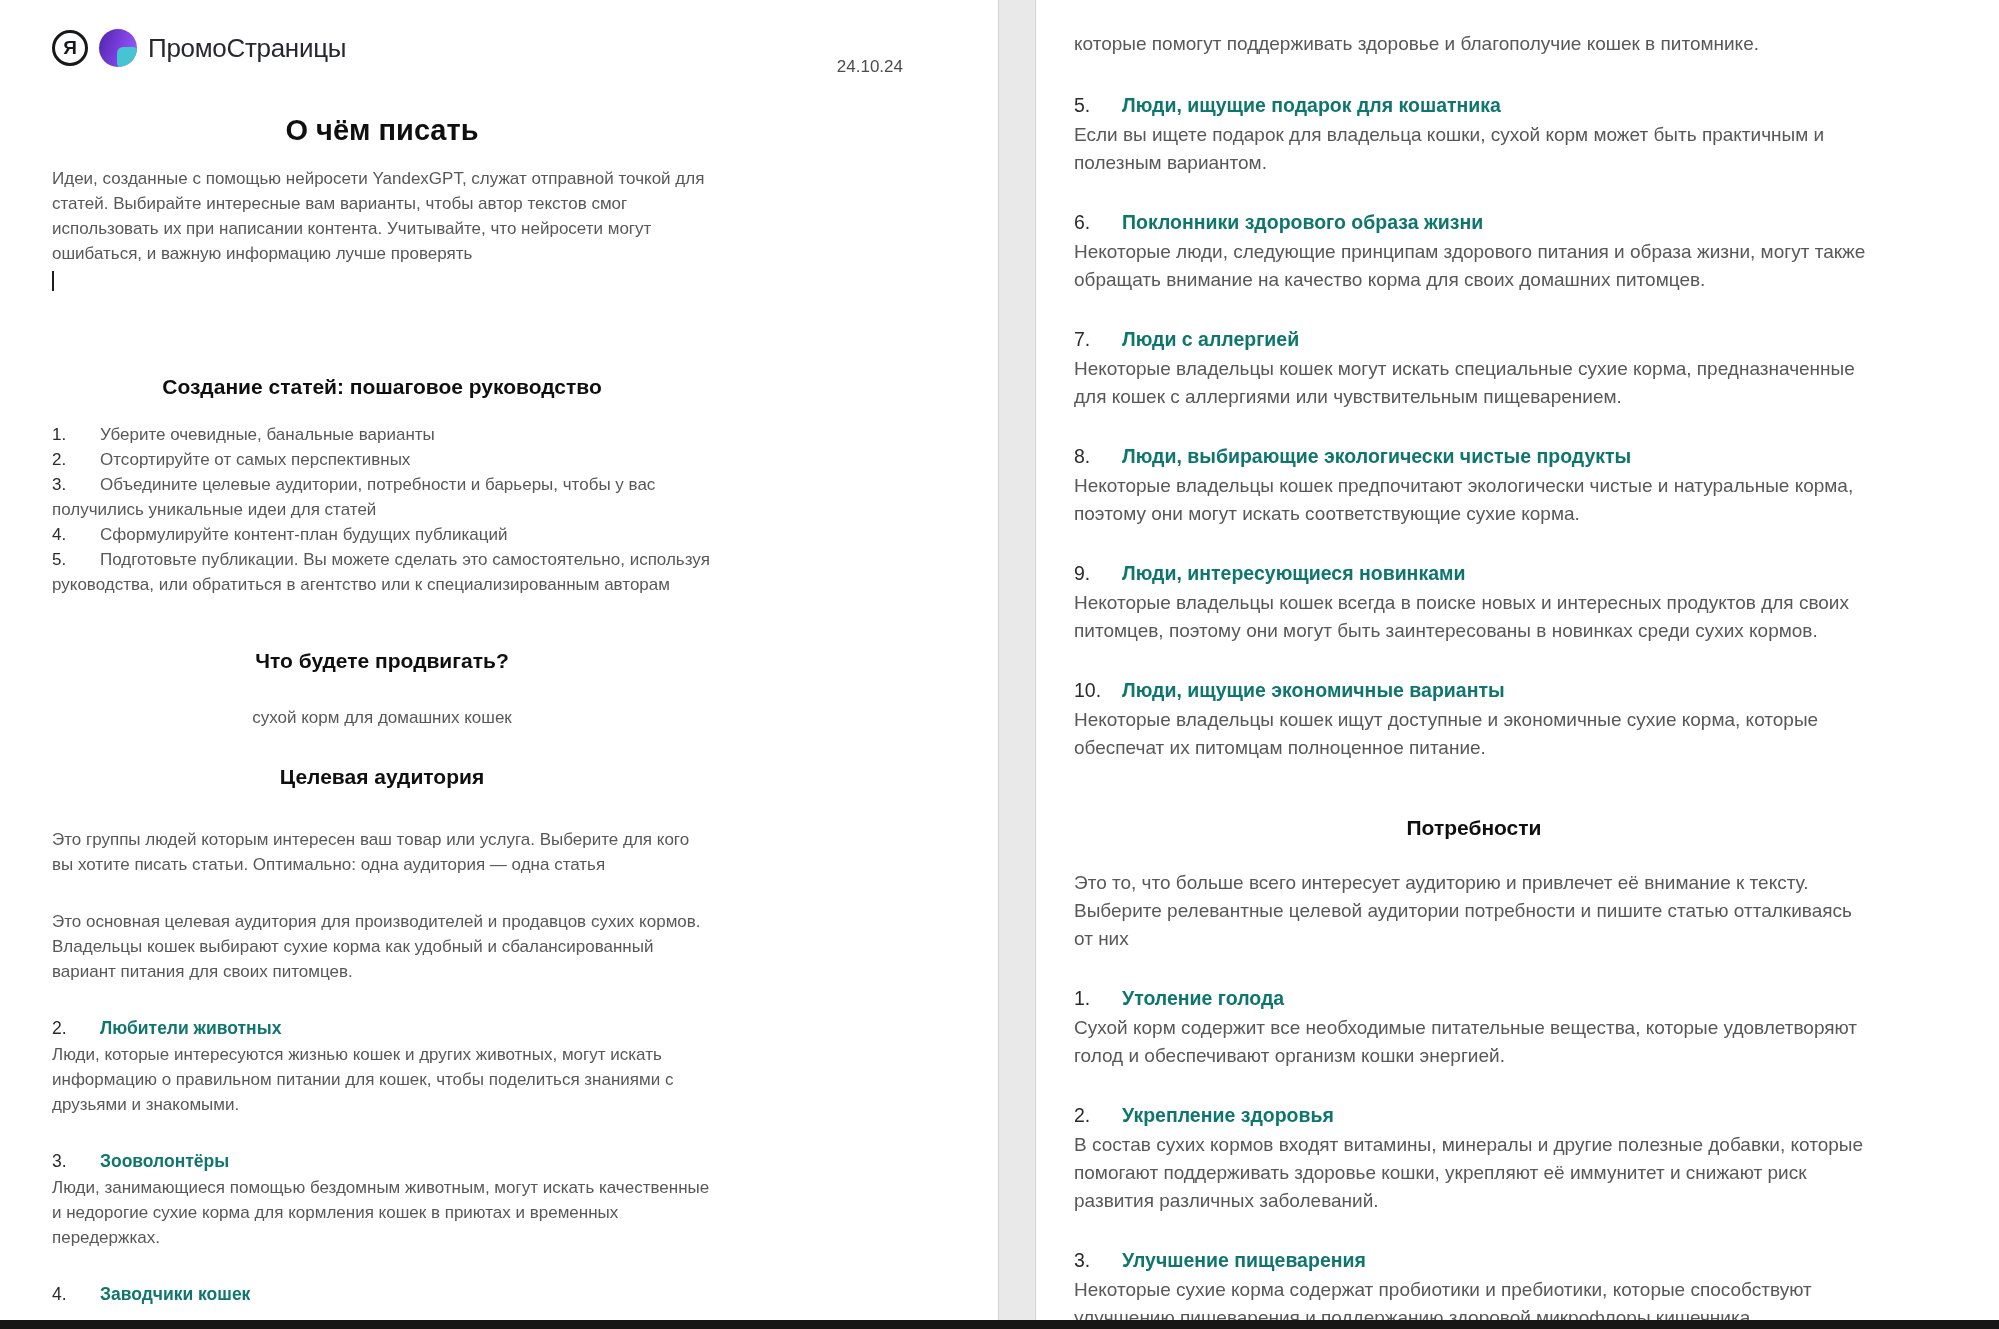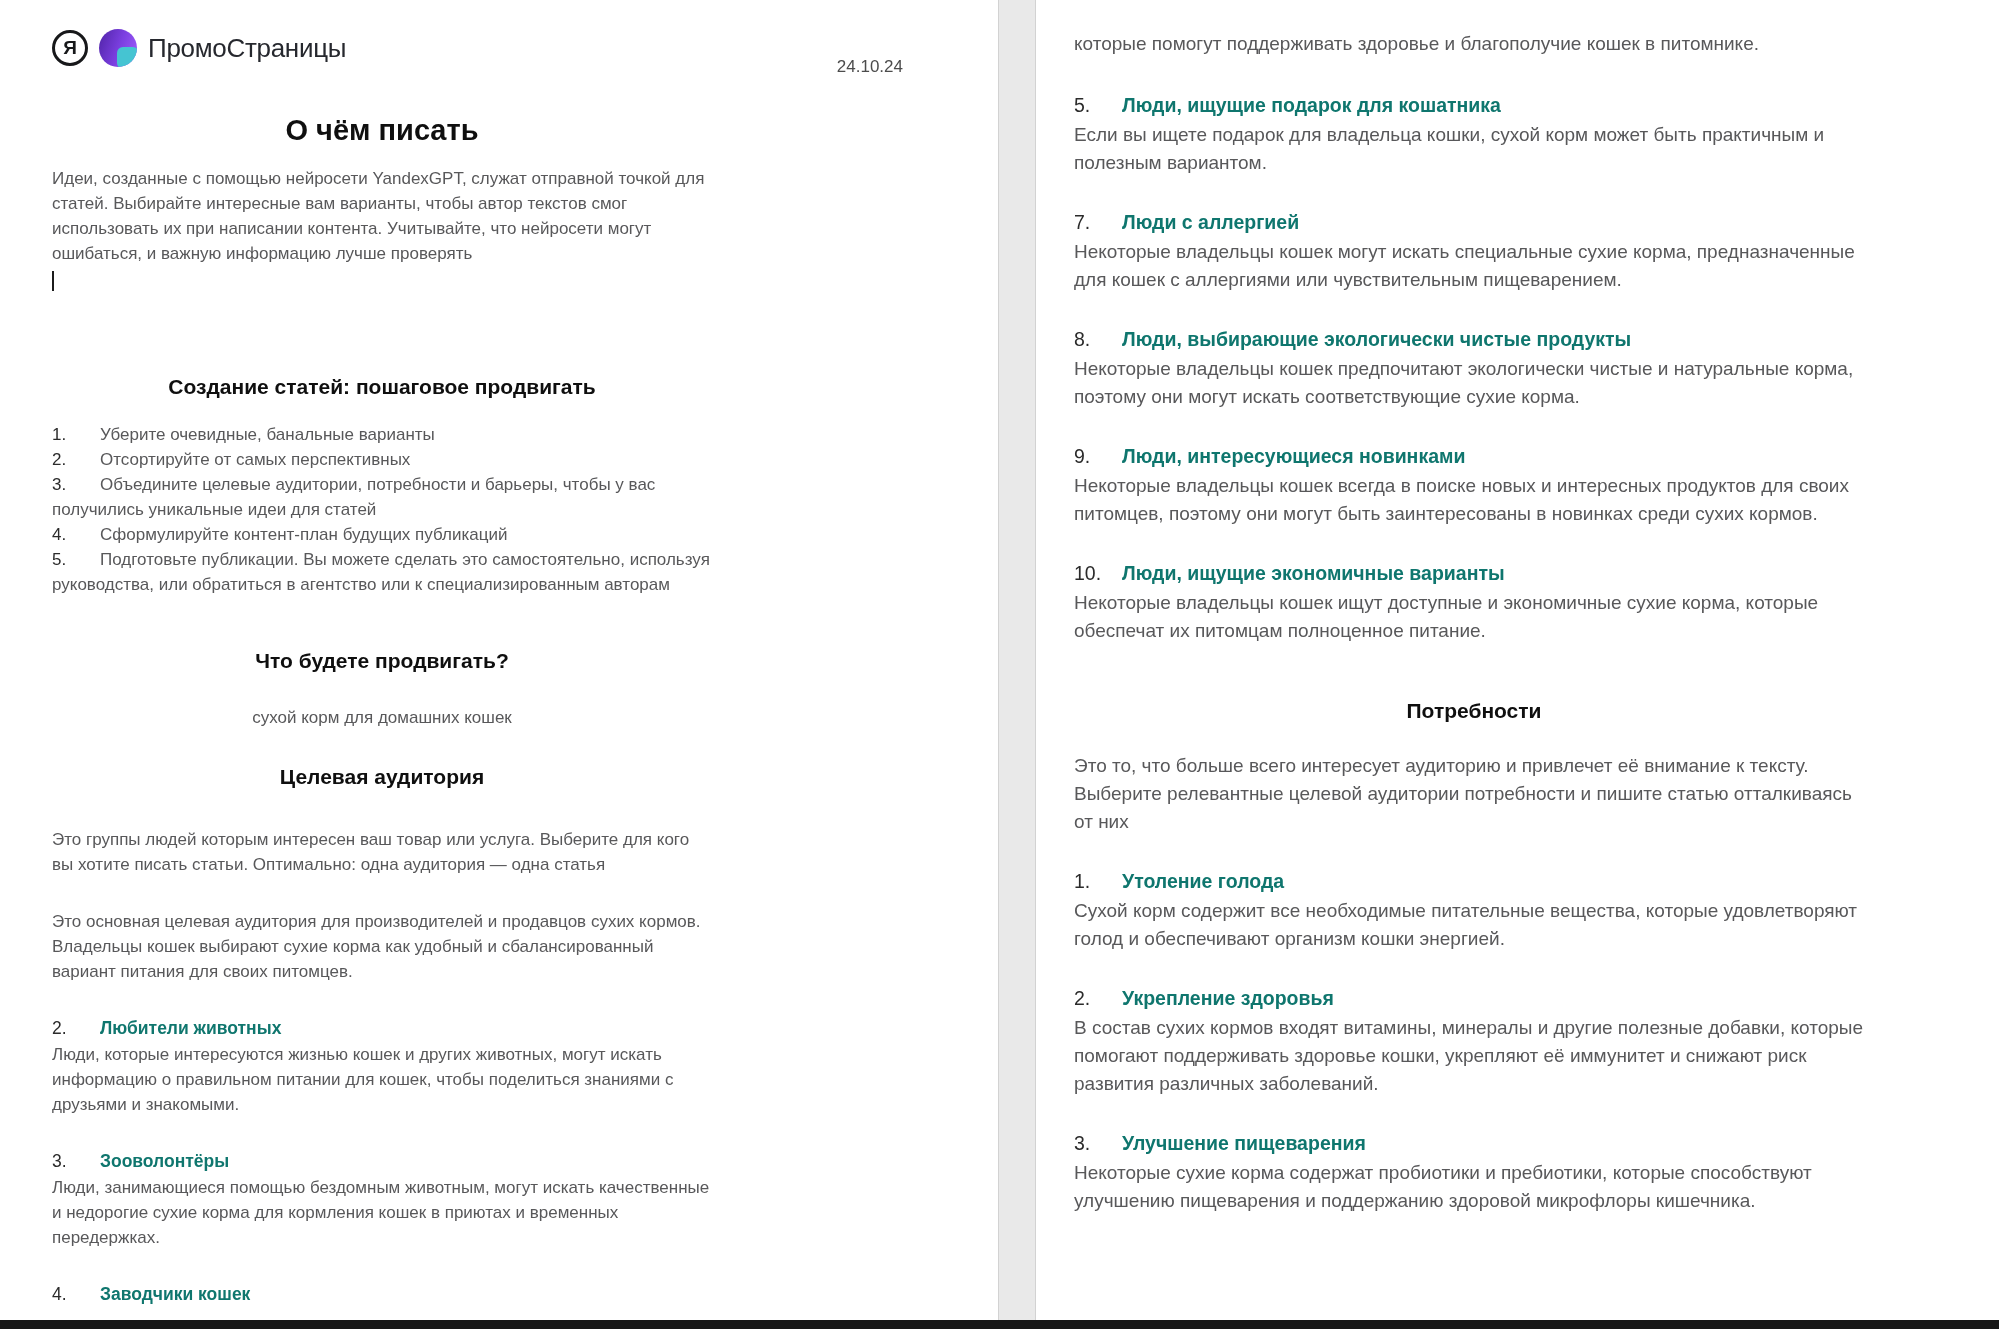--- a/index.html
+++ b/index.html
@@ -84,21 +84,21 @@
       <span class="brand-name">ПромоСтраницы</span>
     </header>
 
     <div class="doc-date">24.10.24</div>
 
     <h1 class="h1">О чём писать</h1>
 
     <p class="body intro">Идеи, созданные с помощью нейросети YandexGPT, служат отправной точкой для статей. Выбирайте интересные вам варианты, чтобы автор текстов смог использовать их при написании контента. Учитывайте, что нейросети могут ошибаться, и важную информацию лучше проверять</p>
     <div class="cursor"></div>
 
-    <h2 class="h2 steps-heading">Создание статей: пошаговое продвигать</h2>
+    <h2 class="h2 steps-heading">Создание статей: пошаговое руководство</h2>
     <div class="steps">
       <p class="body step"><span class="num">1.</span><span>Уберите очевидные, банальные варианты</span></p>
       <p class="body step"><span class="num">2.</span><span>Отсортируйте от самых перспективных</span></p>
       <p class="body step"><span class="num">3.</span><span>Объедините целевые аудитории, потребности и барьеры, чтобы у вас получились уникальные идеи для статей</span></p>
       <p class="body step"><span class="num">4.</span><span>Сформулируйте контент-план будущих публикаций</span></p>
       <p class="body step"><span class="num">5.</span><span>Подготовьте публикации. Вы можете сделать это самостоятельно, используя руководства, или обратиться в агентство или к специализированным авторам</span></p>
     </div>
 
     <h2 class="h2 promote-heading">Что будете продвигать?</h2>
     <p class="body centered promote-value">сухой корм для домашних кошек</p>
@@ -127,20 +127,24 @@
 
   <section class="page page-right">
 
     <p class="body">которые помогут поддерживать здоровье и благополучие кошек в питомнике.</p>
 
     <div class="item item-first">
       <p class="item-title"><span class="num">5.</span><span class="title">Люди, ищущие подарок для кошатника</span></p>
       <p class="body desc">Если вы ищете подарок для владельца кошки, сухой корм может быть практичным и полезным вариантом.</p>
     </div>
     <div class="item">
+      <p class="item-title"><span class="num">6.</span><span class="title">Поклонники здорового образа жизни</span></p>
+      <p class="body desc">Некоторые люди, следующие принципам здорового питания и образа жизни, могут также обращать внимание на качество корма для своих домашних питомцев.</p>
+    </div>
+    <div class="item">
       <p class="item-title"><span class="num">7.</span><span class="title">Люди с аллергией</span></p>
       <p class="body desc">Некоторые владельцы кошек могут искать специальные сухие корма, предназначенные для кошек с аллергиями или чувствительным пищеварением.</p>
     </div>
     <div class="item">
       <p class="item-title"><span class="num">8.</span><span class="title">Люди, выбирающие экологически чистые продукты</span></p>
       <p class="body desc">Некоторые владельцы кошек предпочитают экологически чистые и натуральные корма, поэтому они могут искать соответствующие сухие корма.</p>
     </div>
     <div class="item">
       <p class="item-title"><span class="num">9.</span><span class="title">Люди, интересующиеся новинками</span></p>
       <p class="body desc">Некоторые владельцы кошек всегда в поиске новых и интересных продуктов для своих питомцев, поэтому они могут быть заинтересованы в новинках среди сухих кормов.</p>

